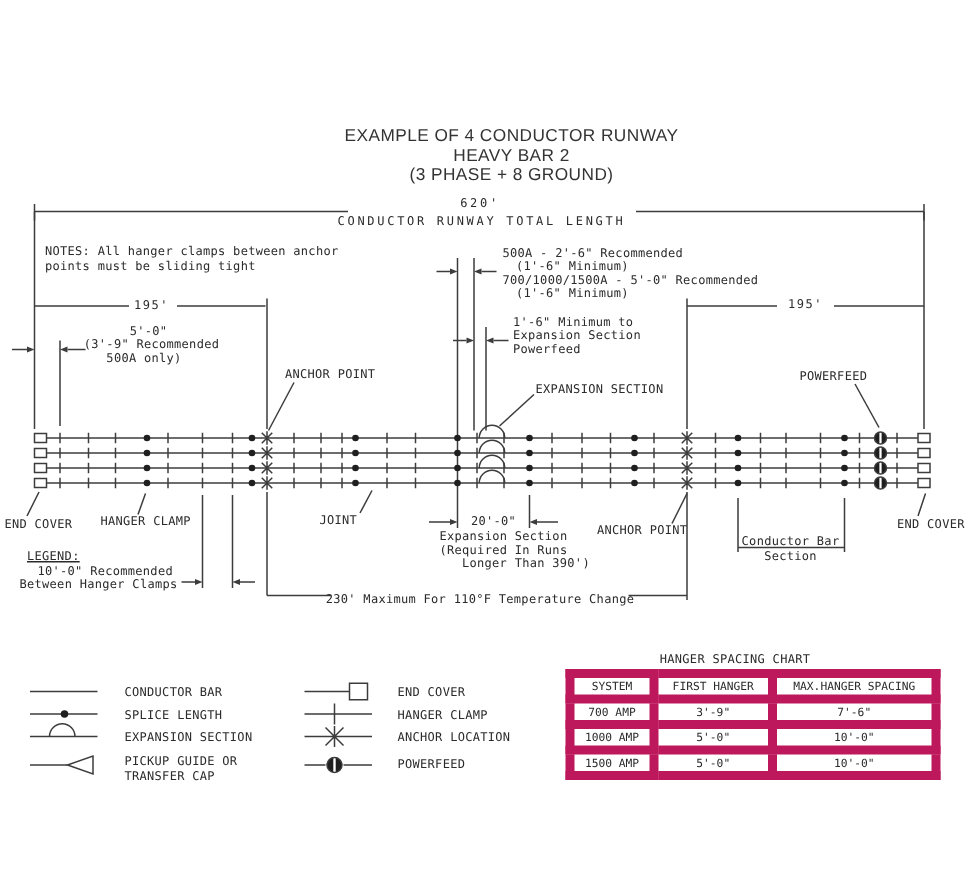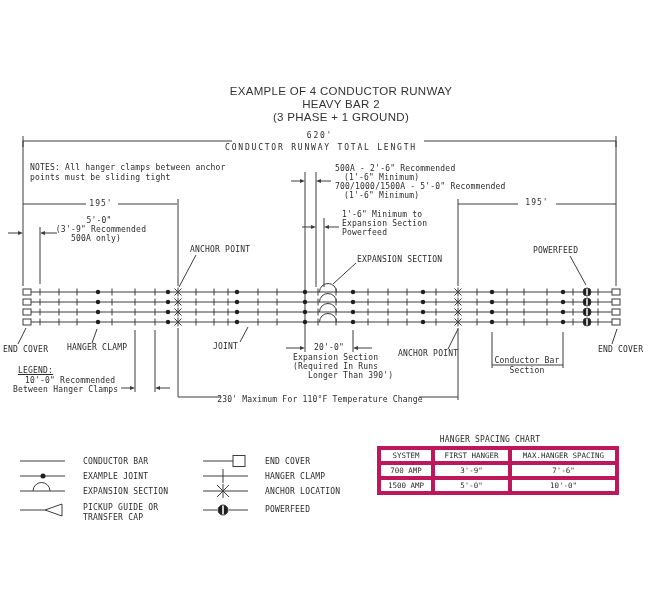--- a/index.html
+++ b/index.html
@@ -9,21 +9,21 @@
   .t{position:absolute;font:8px/9px "DejaVu Sans Mono",monospace;color:#2b2b2b;
      white-space:nowrap;letter-spacing:0.2px;}
   .c{transform:translateX(-50%);}
   .title{font-family:"Liberation Sans","DejaVu Sans",sans-serif;font-size:11.5px;line-height:13px;
          color:#333;letter-spacing:0.3px;padding-left:32px;}
   .sp2{letter-spacing:1.8px;}
   .sp1{letter-spacing:1px;}
   .ul{text-decoration:underline;}
   
   #chart{position:absolute;left:377px;top:446px;border-collapse:collapse;}
-  #chart td{border:4px solid #be185d;font:7.5px/9px "DejaVu Sans Mono",monospace;color:#2b2b2b;
+  #chart td{border:6px solid #be185d;font:7.5px/9px "DejaVu Sans Mono",monospace;color:#2b2b2b;
             text-align:center;padding:1px 2px;height:9px;}
   #chart td.c0{width:46px;} #chart td.c1{width:69px;} #chart td.c2{width:99px;}
 </style>
 </head>
 <body>
 
 <div id="canvas">
 
   <svg id="linework" width="650" height="592" viewBox="0 0 650 592">
 
@@ -280,21 +280,21 @@
         <circle cx="223" cy="510" r="5" fill="#1f1f1f" stroke="none"></circle>
         <path d="M223 504.5 V515.5" stroke="#fff" stroke-width="1.6"></path>
         <circle cx="223" cy="510" r="5"></circle>
           <path d="M203 510 H217 M229 510 H248"></path>
         </g>
     </g>
   </svg>
 
   <div class="t c title" style="left:325px;top:85px">EXAMPLE OF 4 CONDUCTOR RUNWAY</div>
   <div class="t c title" style="left:325px;top:98px">HEAVY BAR 2</div>
-  <div class="t c title" style="left:325px;top:111px">(3 PHASE + 1 GROUND)</div>
+  <div class="t c title" style="left:325px;top:111px">(3 PHASE + 8 GROUND)</div>
 
   <div class="t c sp2" style="left:320px;top:131px">620'</div>
   <div class="t" style="left:30px;top:163px">NOTES: All hanger clamps between anchor</div>
 
   <div class="t c sp2" style="left:321px;top:143px">CONDUCTOR RUNWAY TOTAL LENGTH</div>
   <div class="t" style="left:30px;top:173px">points must be sliding tight</div>
 
   <div class="t c sp1" style="left:101px;top:199px">195'</div>
   <div class="t c sp1" style="left:537px;top:198px">195'</div>
 
@@ -328,21 +328,21 @@
   <div class="t c" style="left:320px;top:395px">230' Maximum For 110°F Temperature Change</div>
 
   <div class="t ul" style="left:18px;top:366px">LEGEND:</div>
   <div class="t" style="left:25px;top:376px">10'-0" Recommended</div>
   <div class="t" style="left:13px;top:385px">Between Hanger Clamps</div>
 
   <div class="t c" style="left:527px;top:356px">Conductor Bar</div>
   <div class="t c" style="left:527px;top:366px">Section</div>
 
   <div class="t" style="left:83px;top:457px">CONDUCTOR BAR</div>
-  <div class="t" style="left:83px;top:472px">EXAMPLE JOINT</div>
+  <div class="t" style="left:83px;top:472px">SPLICE LENGTH</div>
   <div class="t" style="left:83px;top:487px">EXPANSION SECTION</div>
   <div class="t" style="left:83px;top:503px">PICKUP GUIDE OR</div>
   <div class="t" style="left:83px;top:513px">TRANSFER CAP</div>
   <div class="t" style="left:265px;top:457px">END COVER</div>
   <div class="t" style="left:265px;top:472px">HANGER CLAMP</div>
   <div class="t" style="left:265px;top:487px">ANCHOR LOCATION</div>
   <div class="t" style="left:265px;top:505px">POWERFEED</div>
 
   <div class="t c" style="left:490px;top:435px">HANGER SPACING CHART</div>
   <table id="chart">
@@ -351,19 +351,24 @@
       <td class="c0">SYSTEM</td>
       <td class="c1">FIRST HANGER</td>
       <td class="c2">MAX.HANGER SPACING</td>
     </tr>
     <tr>
       <td>700 AMP</td>
       <td>3'-9"</td>
       <td>7'-6"</td>
     </tr>
     <tr>
+      <td>1000 AMP</td>
+      <td>5'-0"</td>
+      <td>10'-0"</td>
+    </tr>
+    <tr>
       <td>1500 AMP</td>
       <td>5'-0"</td>
       <td>10'-0"</td>
     </tr>
   </tbody>
     </table>
 </div>
 
 </body></html>

